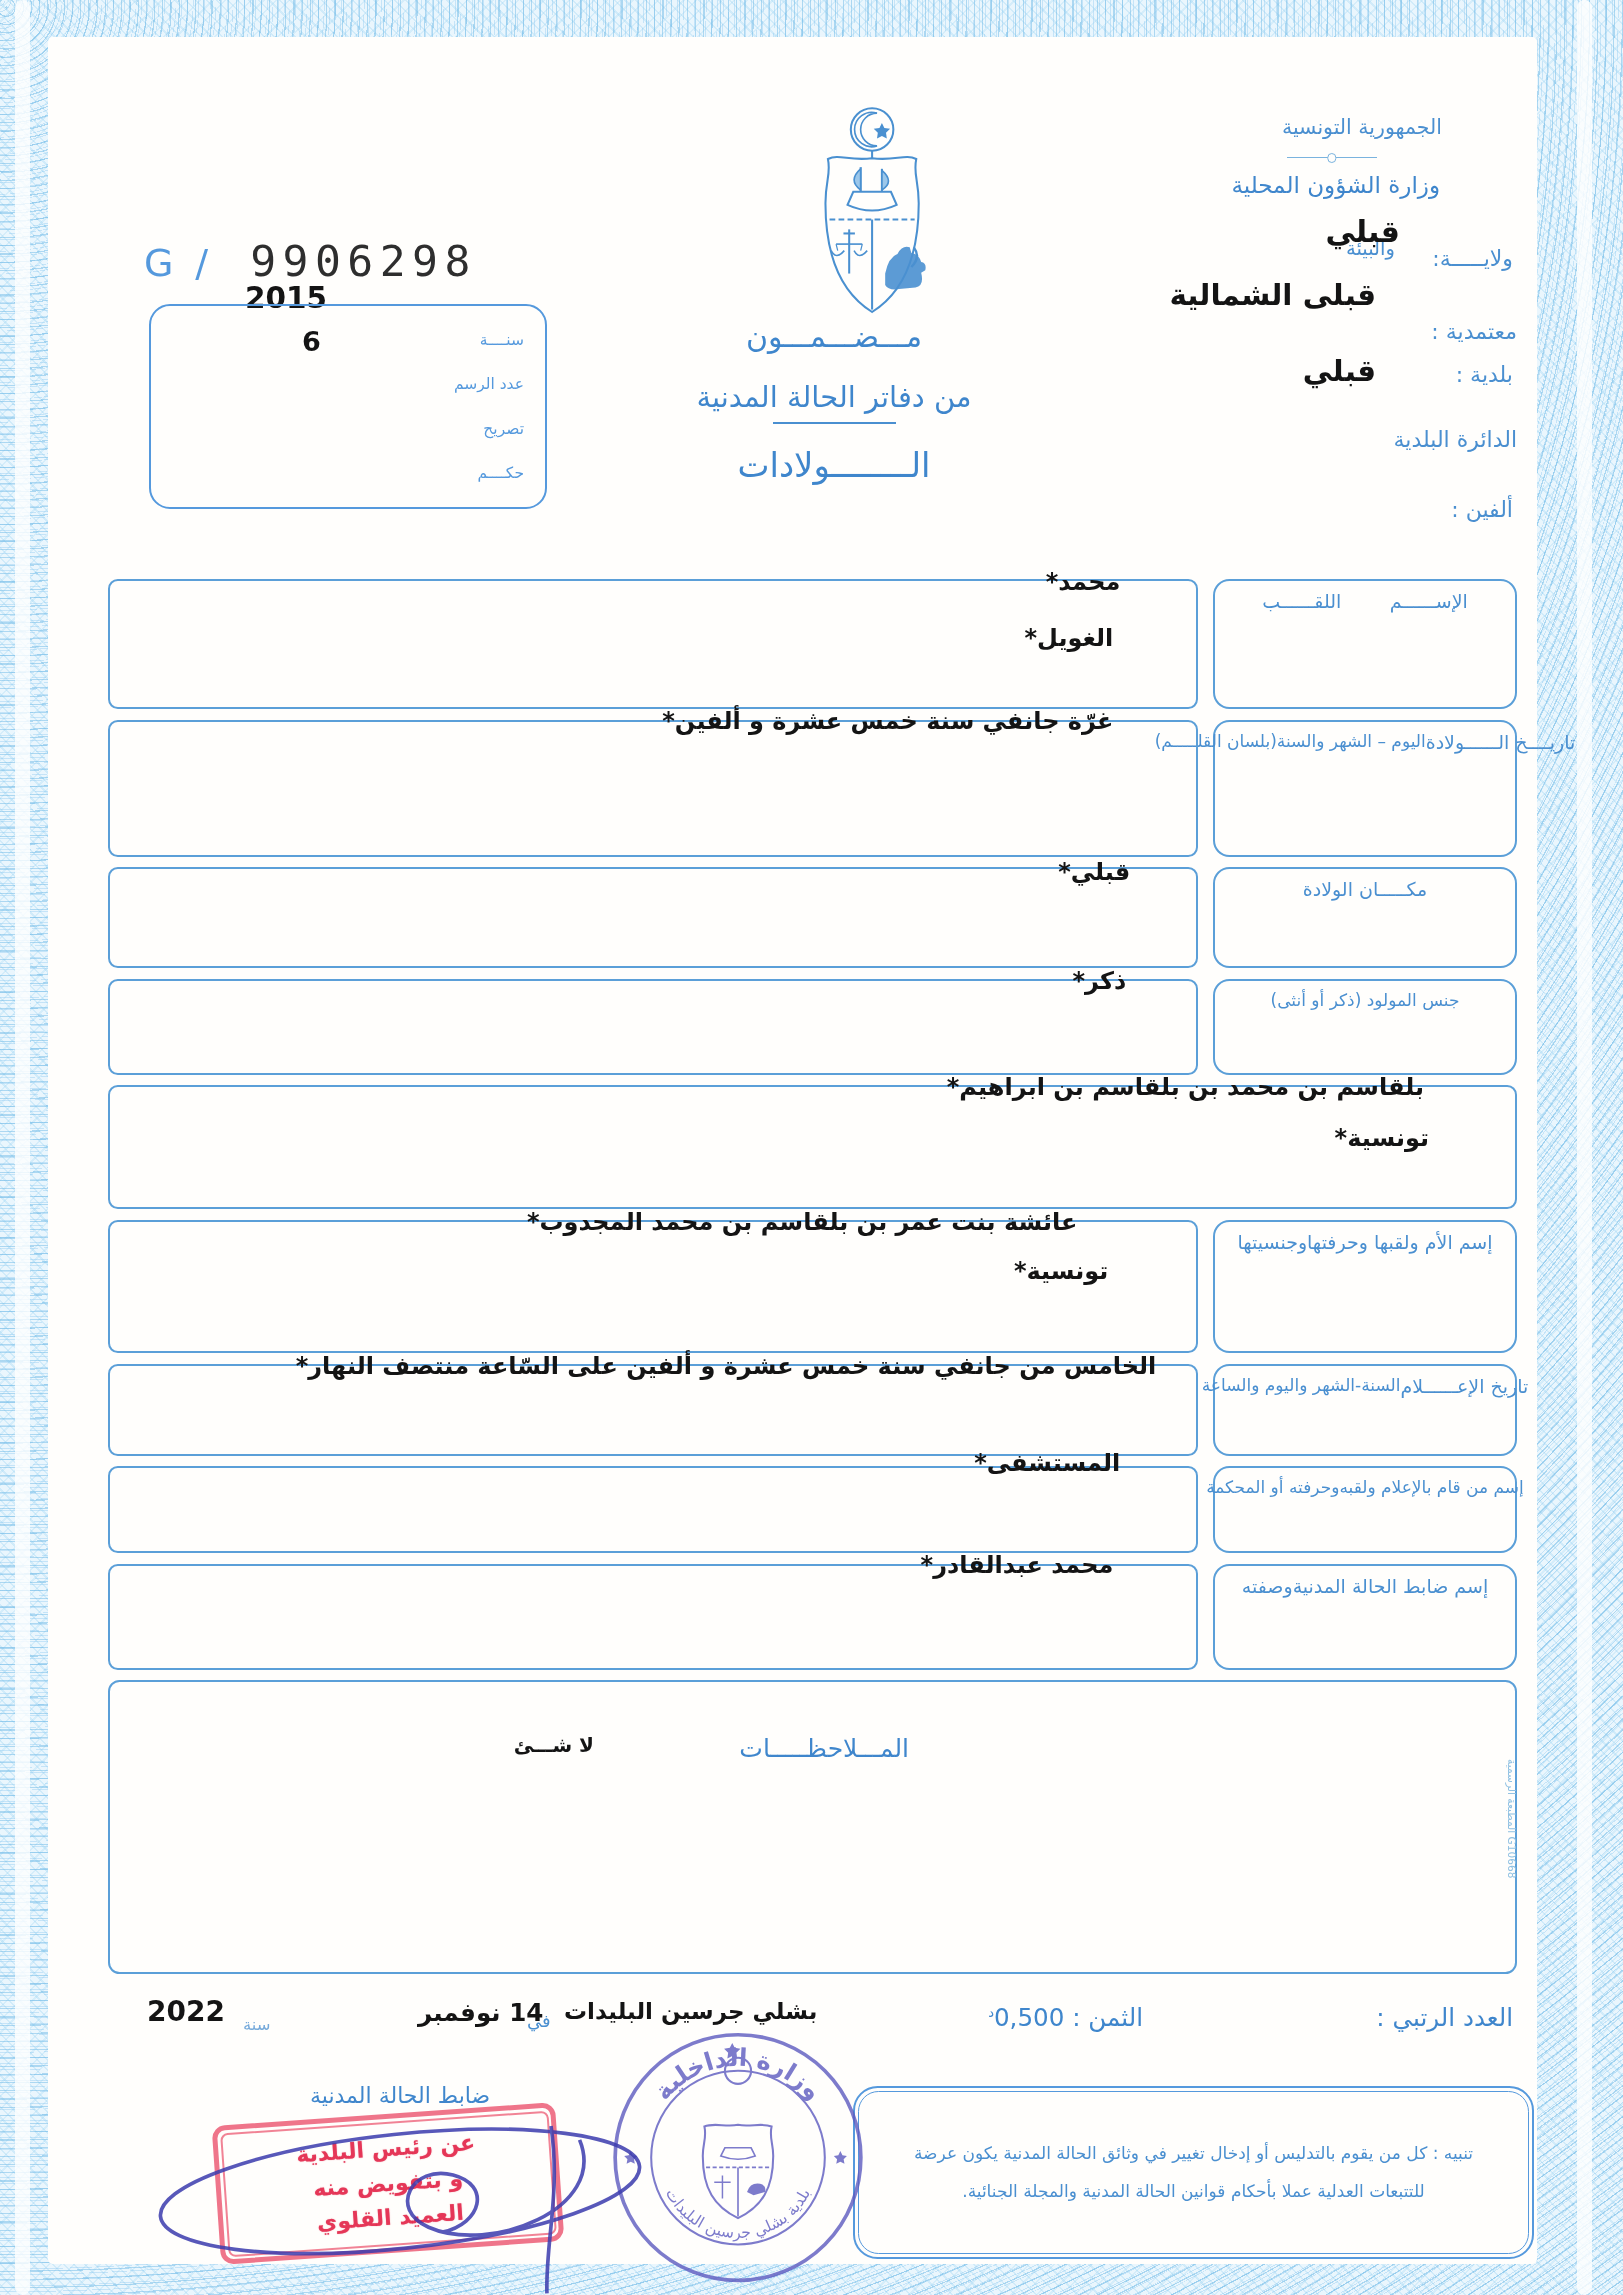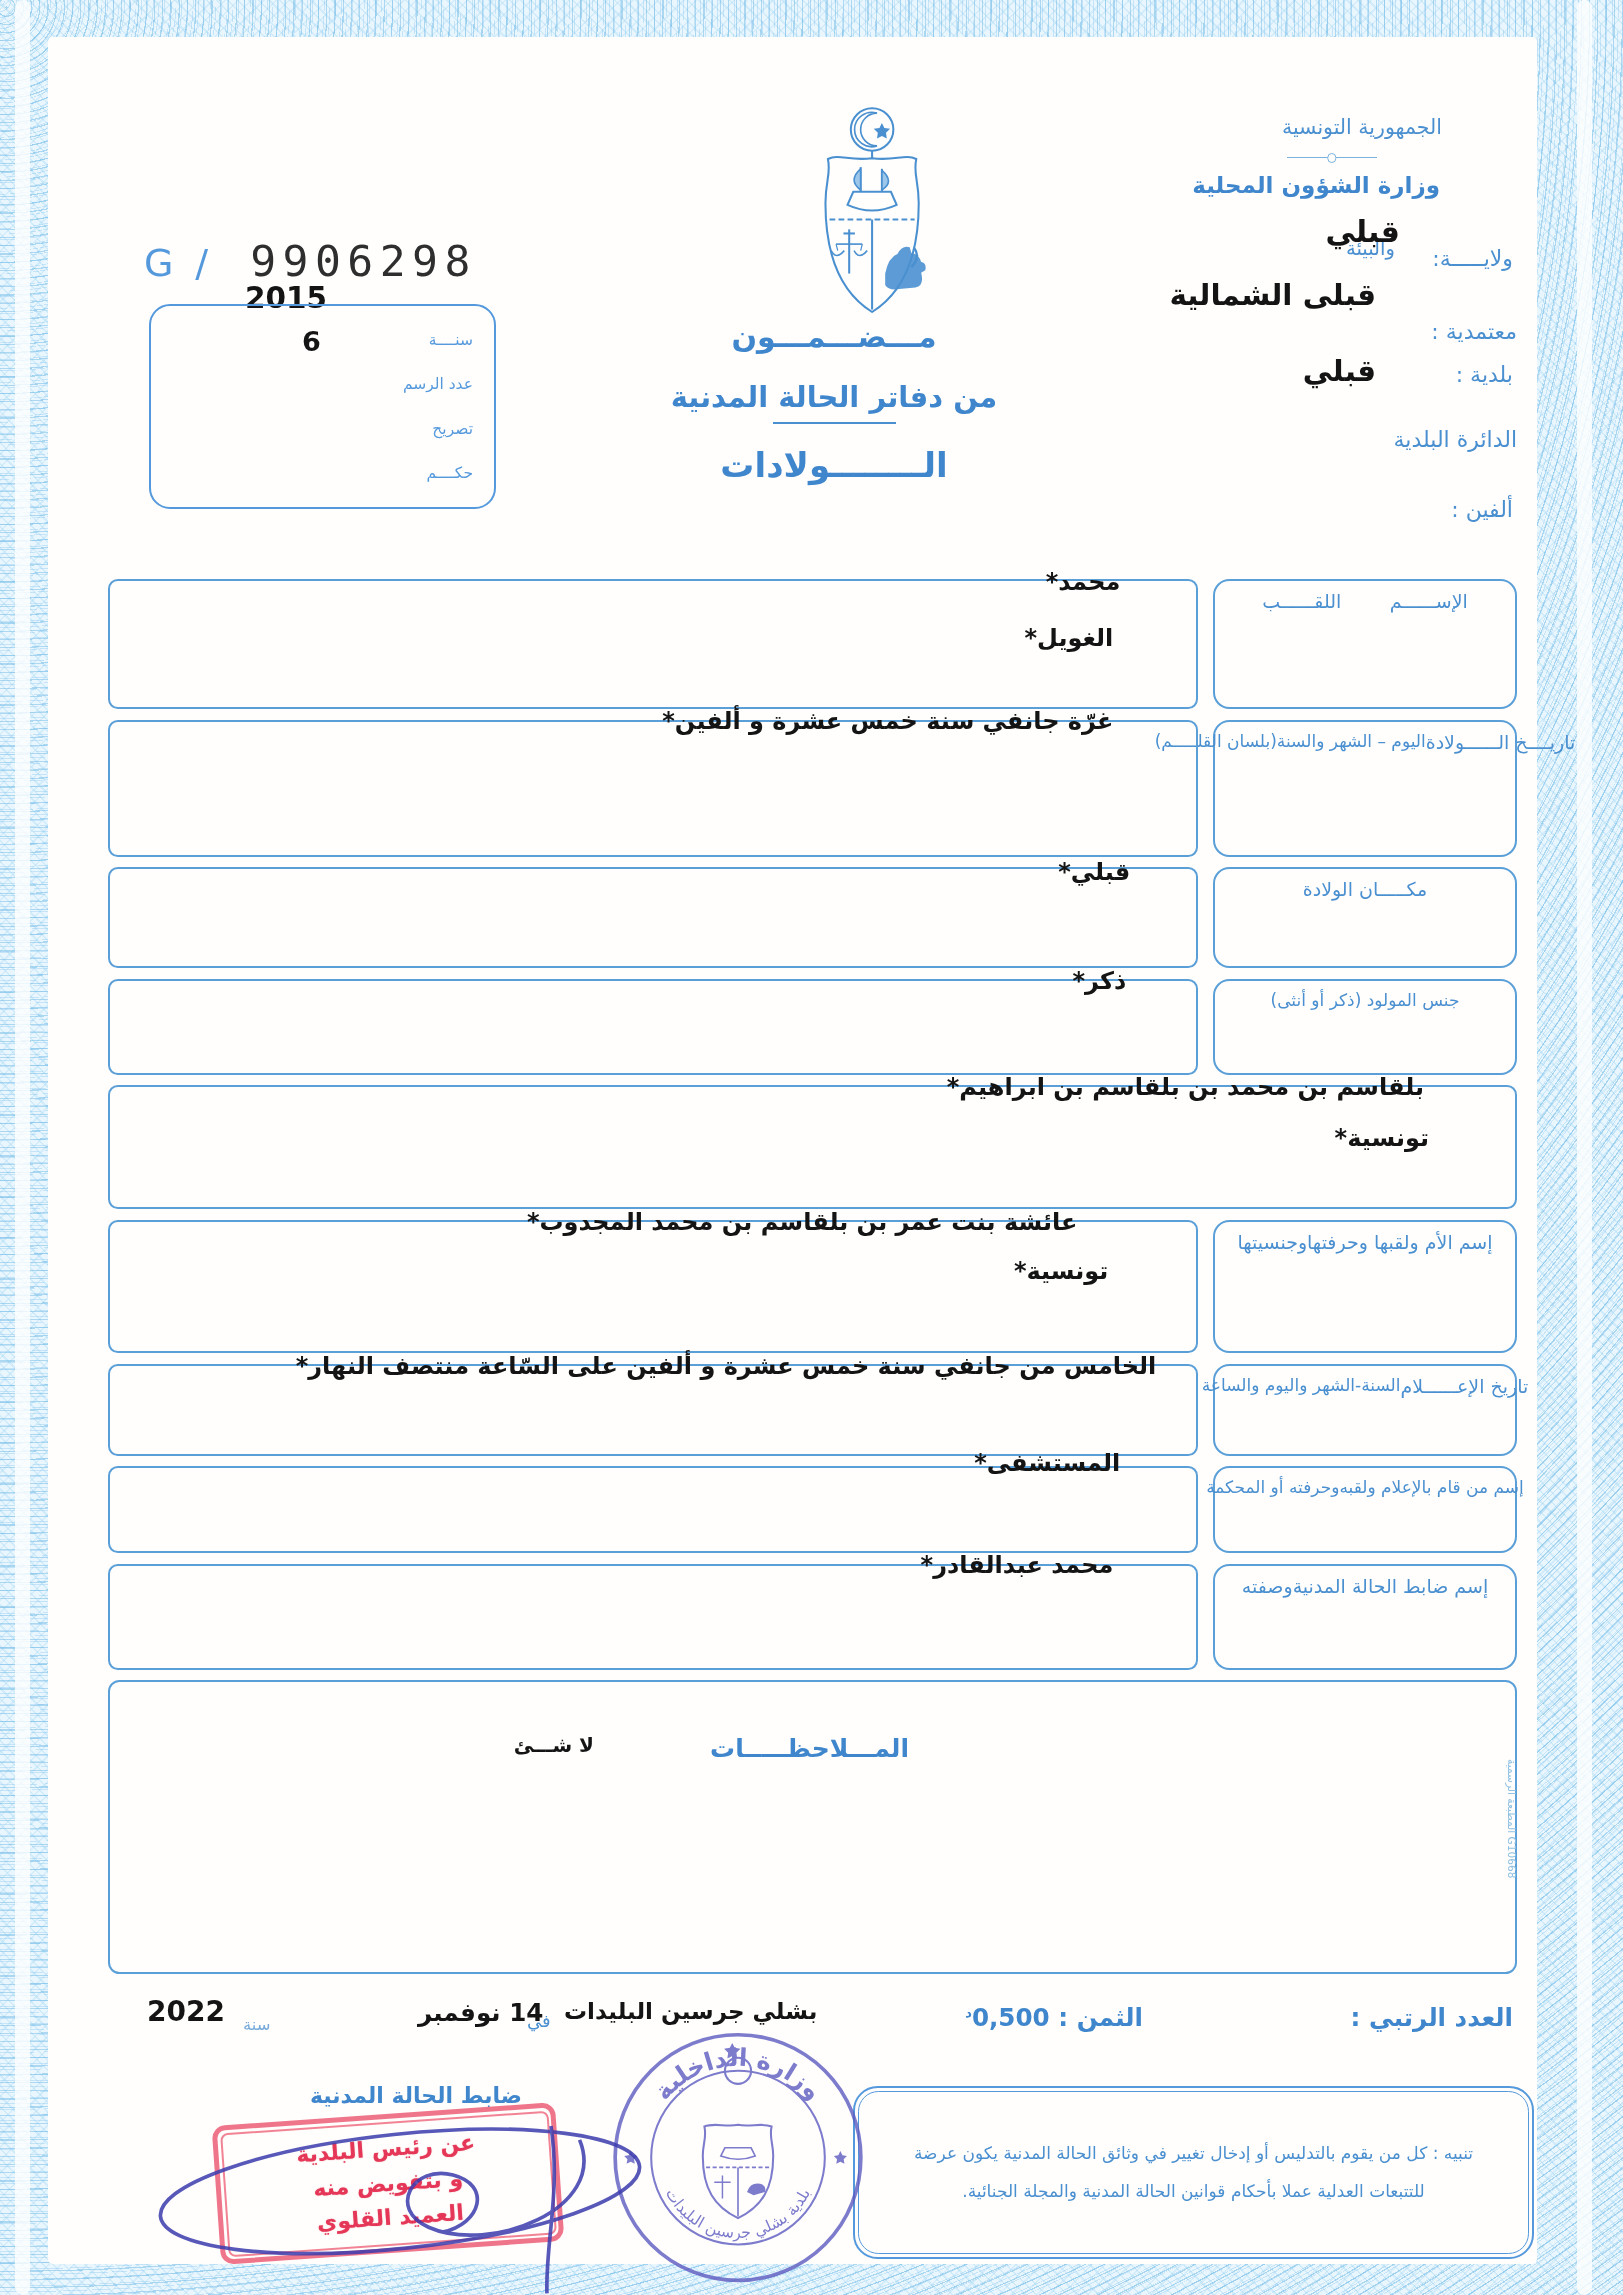--- a/index.html
+++ b/index.html
@@ -13,30 +13,30 @@
       repeating-linear-gradient(45deg, rgba(150,210,242,.30) 0 1.6px, transparent 1.6px 7.4px),
       repeating-linear-gradient(-45deg, rgba(150,210,242,.25) 0 1.6px, transparent 1.6px 9px);}
   .frame-inner{position:absolute;left:49px;top:37px;right:86px;bottom:31px;
     background:#fffefc;border-radius:4.9px;}
   .wave-band{position:absolute;top:0;bottom:0;width:14.7px;background:
       repeating-radial-gradient(circle at 50% 8.2px, rgba(255,255,255,.95) 0 4.1px, transparent 4.9px 21px),#ffffff;
       opacity:.8;border-radius:7.4px;}
   .abs{position:absolute;}
   
   .blue{color:#4a8fd0;}
-  .blue-bold{color:#3f86cc;font-weight:bold;}
+  .blue-bold{color:#3f86cc;font-weight:normal;}
   .black-stamp{color:#141414;font-weight:bold;white-space:nowrap;}
   .hdr-label{font-size:22px;color:#4a8fd0;white-space:nowrap;}
   .serial-prefix{font-size:38px;color:#5599dd;letter-spacing:4.9px;}
   .serial-digits{font-family:"DejaVu Sans Mono",monospace;font-size:43px;color:#2e2e2e;letter-spacing:6.5px;}
   .divider{width:90px;border-top:1.6px solid #7ab3de;position:relative;}
   .divider::after{content:"";position:absolute;left:50%;top:-4.9px;width:7.4px;height:7.4px;
       border:1.2px solid #7ab3de;border-radius:50%;background:#fffefc;transform:translateX(-50%);}
   
-  .refbox{left:150px;top:304px;width:347px;height:205px;border:2px solid #5599dd;
+  .refbox{left:150px;top:304px;width:398px;height:205px;border:2px solid #5599dd;
       border-radius:21px;display:flex;flex-direction:column;justify-content:space-around;
       padding:11.5px 21px;box-sizing:border-box;}
   .refbox .rl{font-size:15.5px;color:#5599dd;text-align:right;white-space:nowrap;}
   
   .title-wrap{left:647px;top:319px;width:376px;text-align:center;}
   .title-l1{font-size:30px;}
   .title-l2{font-size:29px;margin-top:26px;}
   .title-underline{width:123px;border-bottom:2.5px solid #4a8fd0;margin:8.2px auto 0;}
   .title-l3{font-size:34px;margin-top:21px;}
   

